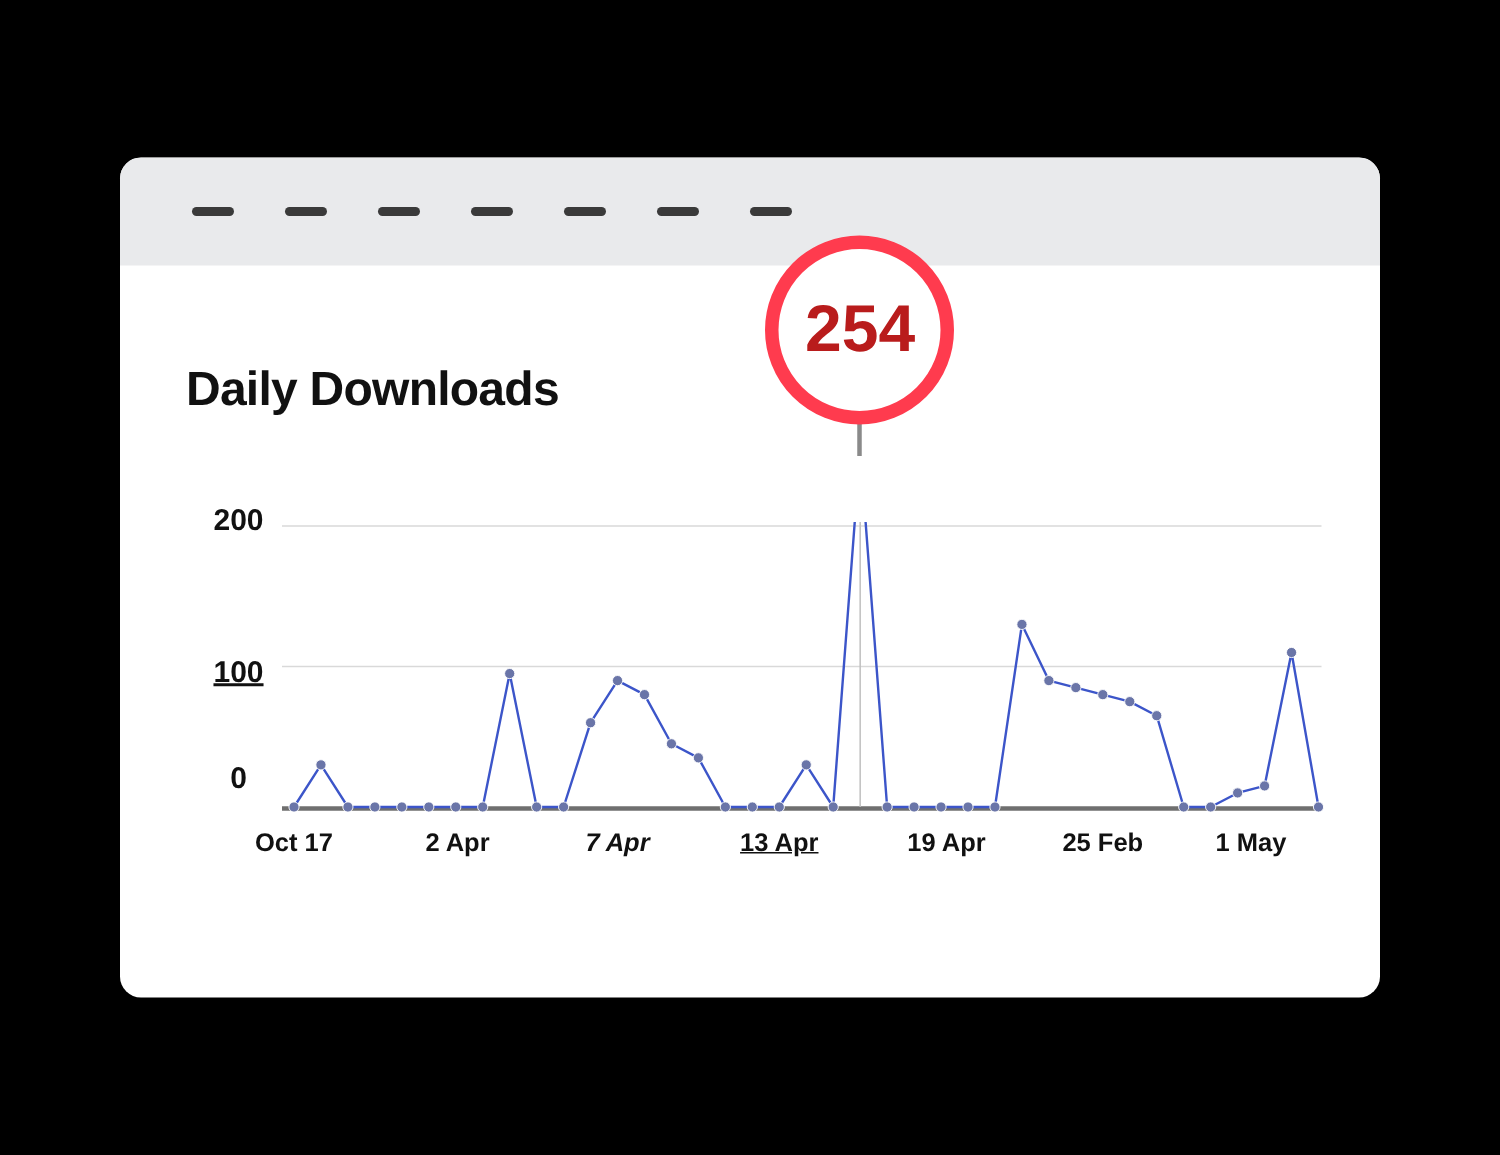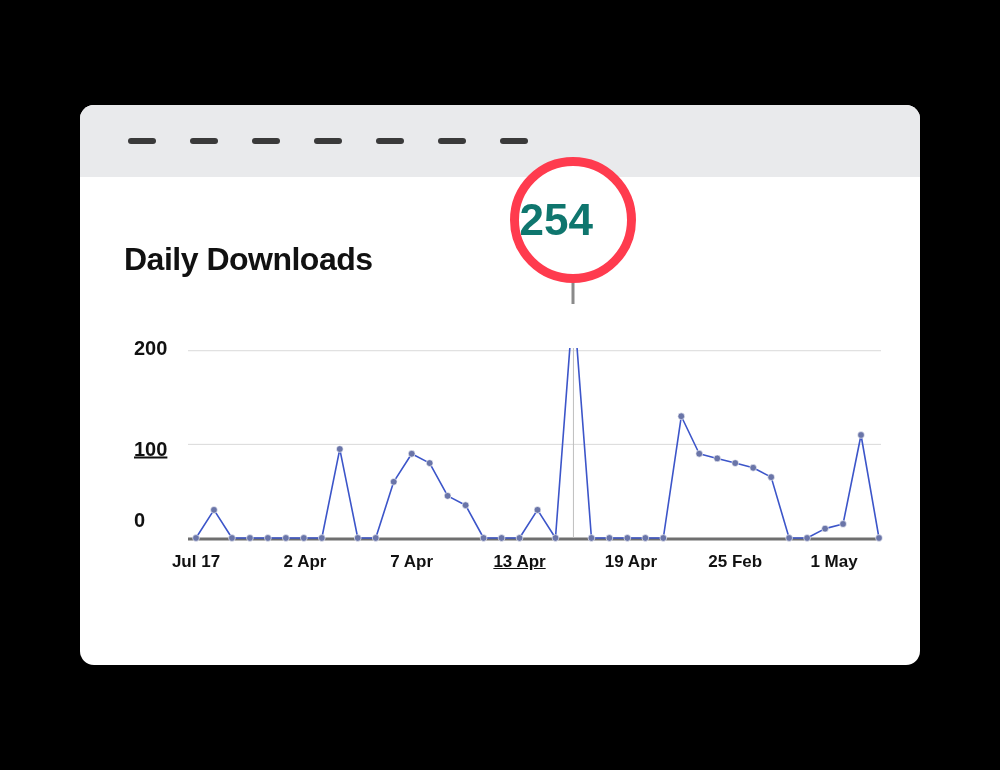--- a/index.html
+++ b/index.html
@@ -50,21 +50,21 @@
     margin-top: 70px;
   }
   .ylabels {
     position: absolute;
     left: 10px;
     top: 0;
     font-size: 20px;
     font-weight: 700;
     color: #111;
   }
-  .ylab { position: absolute; text-align: left; width: 50px; transform: translateY(-50%); }
+  .ylab { position: absolute; text-align: center; width: 50px; transform: translateY(-50%); }
   .xlabels {
     position: absolute;
     left: 0;
     top: 204px;
     width: 100%;
     font-size: 17px;
     font-weight: 600;
     color: #111;
   }
   .xlab { position: absolute; transform: translateX(-50%); white-space: nowrap; }
@@ -73,23 +73,24 @@
   }
   .callout {
     position: absolute;
     width: 126px;
     height: 126px;
     border: 9px solid #ff3b4e;
     border-radius: 50%;
     background: #fff;
     display: flex;
     align-items: center;
+    justify-content: center;
     font-size: 44px;
     font-weight: 800;
-    color: #0f766e;
+    color: #b91c1c;
     transform: translate(-50%, -50%);
     z-index: 5;
   }
   .callout-stem {
     position: absolute;
     width: 3px;
     background: #8a8a8a;
     transform: translateX(-50%);
   }
   .callout-cap {
@@ -166,23 +167,23 @@
           <circle cx="647.1578947368421" cy="129.13636363636363" r="3.4" fill="#6a75a8" stroke="#fff" stroke-width="0.6"></circle>
           <circle cx="665.1315789473684" cy="190" r="3.4" fill="#6a75a8" stroke="#fff" stroke-width="0.6"></circle>
           <circle cx="683.1052631578948" cy="190" r="3.4" fill="#6a75a8" stroke="#fff" stroke-width="0.6"></circle>
           <circle cx="701.078947368421" cy="180.63636363636363" r="3.4" fill="#6a75a8" stroke="#fff" stroke-width="0.6"></circle>
           <circle cx="719.0526315789473" cy="175.95454545454547" r="3.4" fill="#6a75a8" stroke="#fff" stroke-width="0.6"></circle>
           <circle cx="737.0263157894738" cy="87" r="3.4" fill="#6a75a8" stroke="#fff" stroke-width="0.6"></circle>
           <circle cx="755" cy="190" r="3.4" fill="#6a75a8" stroke="#fff" stroke-width="0.6"></circle>
         </svg>
 
       <div class="xlabels">
-        <div class="xlab" style="left: 72px;">Jul 17</div>
+        <div class="xlab" style="left: 72px;">Oct 17</div>
         <div class="xlab" style="left: 181px;">2 Apr</div>
-        <div class="xlab" style="left: 287.684px;">7 Apr</div>
+        <div class="xlab" style="left: 287.684px; font-style: italic;">7 Apr</div>
         <div class="xlab" style="left: 395.526px; text-decoration: underline;">13 Apr</div>
         <div class="xlab" style="left: 507px;">19 Apr</div>
         <div class="xlab" style="left: 611.211px;">25 Feb</div>
         <div class="xlab" style="left: 710px;">1 May</div>
       </div>
 
       <div id="callout-stem" class="callout-stem" style="left: 449.447px; top: -77.8364px; height: 34px;"></div>
       <div id="callout-cap" class="callout-cap" style="left: 449.447px; top: -77.8364px;"></div>
       <div id="callout" class="callout" style="left: 449.447px; top: -127.836px;">
         <span>254</span>

